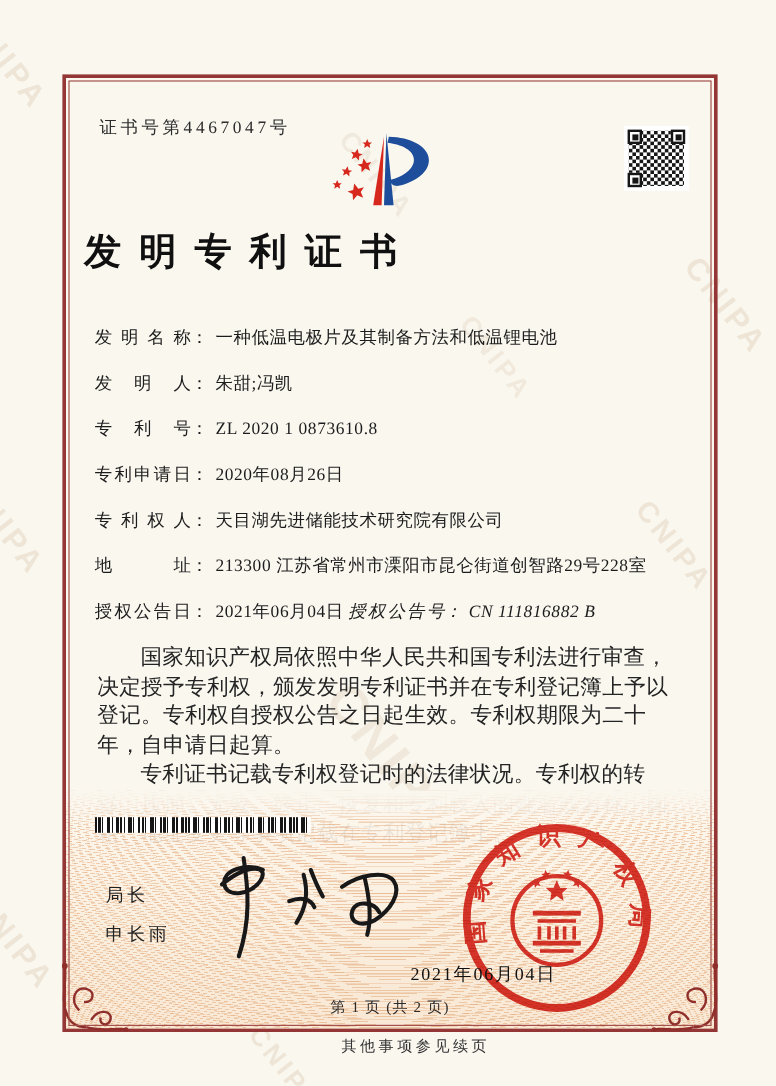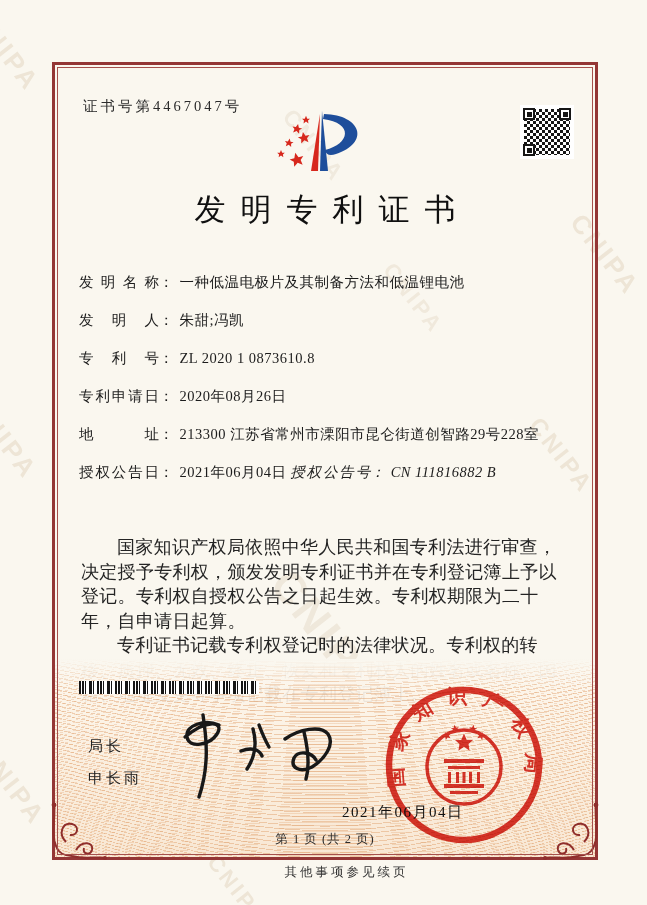--- a/index.html
+++ b/index.html
@@ -16,22 +16,22 @@
   
   .frame{position:absolute;left:52px;top:62px;width:540px;height:792px;border:3px solid #943635;z-index:1;}
   .frame::before{content:"";position:absolute;inset:2px;border:1px solid #a5504c;pointer-events:none;z-index:6;}
   .cert-no{position:absolute;left:28px;top:32px;font-size:14.5px;letter-spacing:3px;color:#2b2b2b;z-index:2;}
   .logo{position:absolute;left:50%;transform:translateX(-50%);top:42px;z-index:2;}
   .qr{position:absolute;left:465px;top:40px;width:54px;height:54px;background:#fff;z-index:2;}
   .qr-mod{position:absolute;inset:4px;background:repeating-conic-gradient(#161616 0 25%,#ffffff 0 50%) 0 0/6px 6px;}
   .finder{position:absolute;width:12px;height:12px;border:2.5px solid #161616;background:#fff;box-sizing:border-box;}
   .finder::after{content:"";position:absolute;inset:1.5px;background:#161616;}
   .f-tl{left:3px;top:3px;} .f-tr{right:3px;top:3px;} .f-bl{left:3px;bottom:3px;}
-  .title{position:absolute;left:0;right:0;top:124px;margin:0;text-align:center;
-    font-size:31px;font-weight:normal;letter-spacing:15px;text-indent:15px;color:#101010;z-index:2;}
+  .title{position:absolute;left:0;right:0;top:124px;margin:0;
+    font-size:31px;font-weight:bold;letter-spacing:15px;text-indent:15px;color:#101010;z-index:2;}
   
   .fields{position:absolute;left:24px;right:20px;top:206px;z-index:2;font-size:14.5px;}
   .frow{height:38px;line-height:22px;white-space:nowrap;}
   .flabel{display:inline-block;width:80px;text-align:justify;text-align-last:justify;vertical-align:top;}
   .fcolon{display:inline-block;vertical-align:top;}
   .fvalue{display:inline-block;margin-left:6px;vertical-align:top;letter-spacing:0.5px;}
   .frow.double .fg2{font-style:italic;}
   
   .paras{position:absolute;left:26px;right:22px;top:470px;z-index:2;}
   .paras p{margin:0;text-indent:2em;font-size:18px;line-height:24.5px;color:#242424;letter-spacing:0.3px;}
@@ -110,20 +110,23 @@
         <span class="flabel">发明名称</span><span class="fcolon">：</span><span class="fvalue">一种低温电极片及其制备方法和低温锂电池</span>
       </div>
       <div class="frow">
         <span class="flabel">发明人</span><span class="fcolon">：</span><span class="fvalue">朱甜;冯凯</span>
       </div>
       <div class="frow">
         <span class="flabel">专利号</span><span class="fcolon">：</span><span class="fvalue">ZL 2020 1 0873610.8</span>
       </div>
       <div class="frow">
         <span class="flabel">专利申请日</span><span class="fcolon">：</span><span class="fvalue">2020年08月26日</span>
+      </div>
+      <div class="frow">
+        <span class="flabel">专利权人</span><span class="fcolon">：</span><span class="fvalue">天目湖先进储能技术研究院有限公司</span>
       </div>
       <div class="frow">
         <span class="flabel">地址</span><span class="fcolon">：</span><span class="fvalue">213300 江苏省常州市溧阳市昆仑街道创智路29号228室</span>
       </div>
       <div class="frow double">
         <span class="fg1">
           <span class="flabel">授权公告日</span><span class="fcolon">：</span><span class="fvalue">2021年06月04日</span>
         </span>
         <span class="fg2">
           <span class="flabel">授权公告号</span><span class="fcolon">：</span><span class="fvalue">CN 111816882 B</span>

